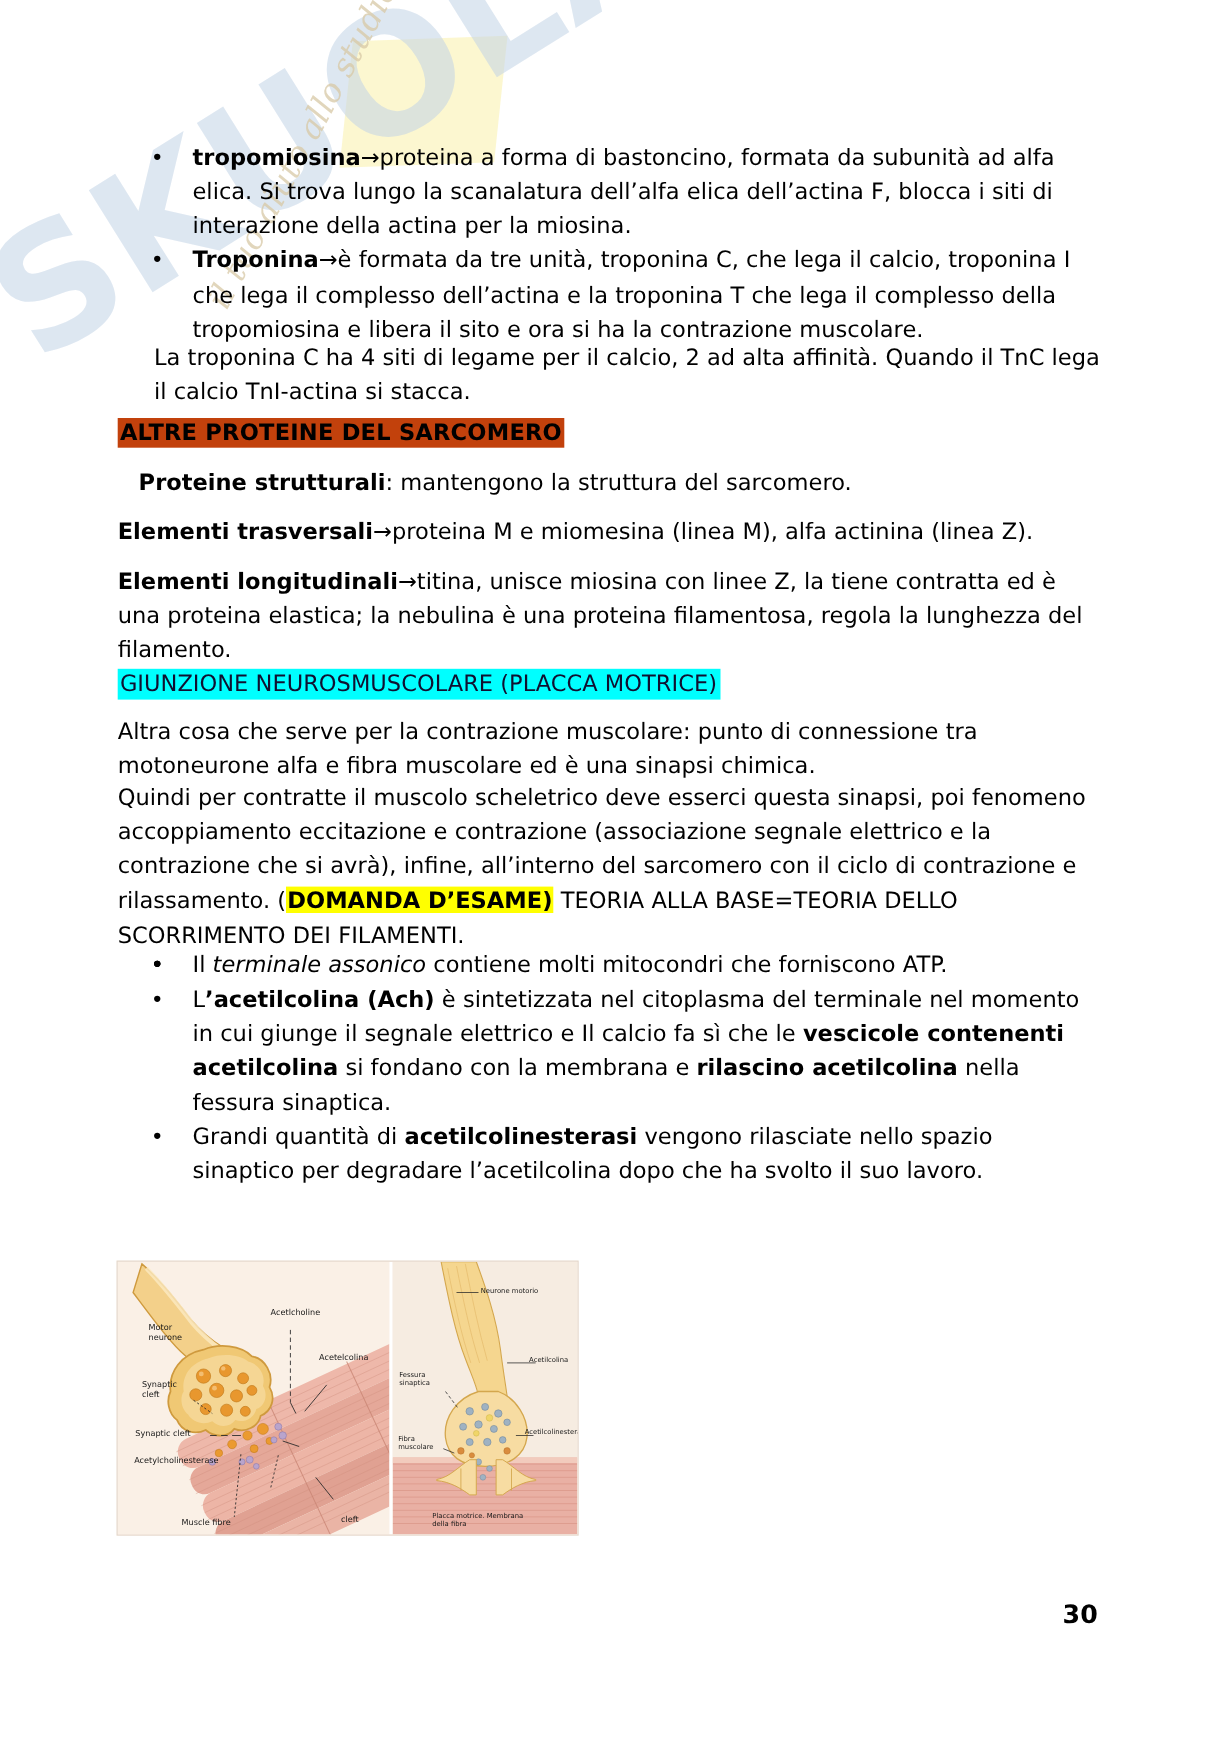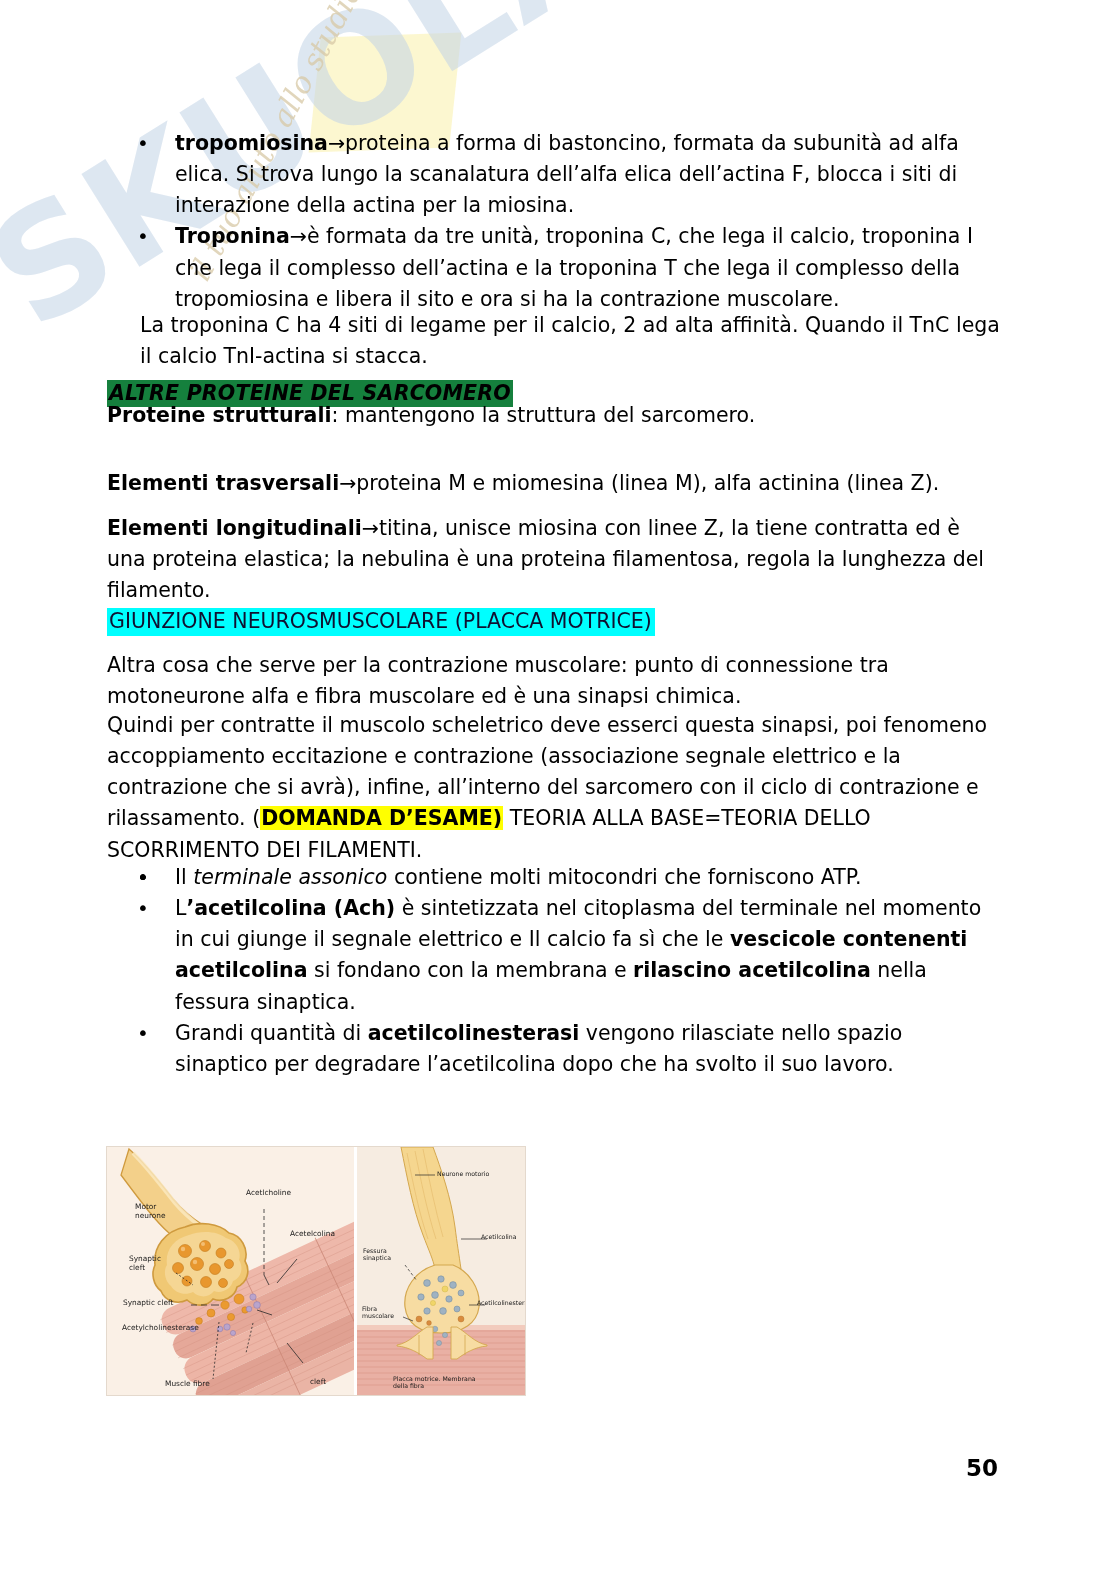--- a/index.html
+++ b/index.html
@@ -100,26 +100,25 @@
     position: absolute;
     left: 30px;
     top: 0;
     font-size: 20px;
     line-height: 1.52;
   }
   b, .b { font-weight: bold; }
   i, .i { font-style: italic; }
 
   .hl-magenta {
-    background: #15803d;
+    background: #c2410c;
     font-weight: bold;
     color: #000;
     padding: 1px 2px 2px 2px;
     letter-spacing: .2px;
-    font-style: italic;
   }
   .hl-cyan {
     background: #00ffff;
     color: #101030;
     padding: 1px 3px 3px 2px;
     text-align: center;
   }
   .hl-yellow {
     background: #ffff00;
     font-weight: bold;
@@ -202,21 +201,21 @@
         <b>Troponina</b><span class="arrow">→</span><span>è formata da tre unità, troponina C, che lega il calcio, troponina I che lega il complesso dell’actina e la troponina T che lega il complesso della tropomiosina e libera il sito e ora si ha la contrazione muscolare.</span>
       </li>
     </ul>
 
     <div class="para" style="top:310px; left:140px; width:860px;">La troponina C ha 4 siti di legame per il calcio, 2 ad alta affinità. Quando il TnC lega il calcio TnI-actina si stacca.</div>
 
     <div class="para" style="top:378px;">
       <span class="hl-magenta">ALTRE PROTEINE DEL SARCOMERO</span>
     </div>
 
-    <div class="para" style="top:400px;">
+    <div class="para" style="top:423px;margin-left:19px;">
       <b>Proteine strutturali</b><span>: mantengono la struttura del sarcomero.</span>
     </div>
 
     <div class="para" style="top:468px;">
       <b>Elementi trasversali</b><span class="arrow">→</span><span>proteina M e miomesina (linea M), alfa actinina (linea Z).</span>
     </div>
 
     <div class="para" style="top:513px;">
       <b>Elementi longitudinali</b><span class="arrow">→</span><span>titina, unisce miosina con linee Z, la tiene contratta ed è una proteina elastica; la nebulina è una proteina filamentosa, regola la lunghezza del filamento.</span>
     </div>
@@ -464,15 +463,15 @@
         <div class="fig-label sm" style="left:124px; top:86px;">Acetilcolina</div>
         <div class="fig-label sm" style="left:6px; top:100px;">Fessura<br>sinaptica</div>
         <div class="fig-label sm" style="left:120px; top:152px;">Acetilcolinesterasi</div>
         <div class="fig-label sm" style="left:5px; top:158px;">Fibra<br>muscolare</div>
         <div class="fig-label sm" style="left:36px; top:228px;">Placca motrice. Membrana<br>della fibra</div>
       </div>
     </div>
 
   </div>
 
-  <div class="page-number">50</div>
+  <div class="page-number">30</div>
 
 </div>
 
 </body></html>

